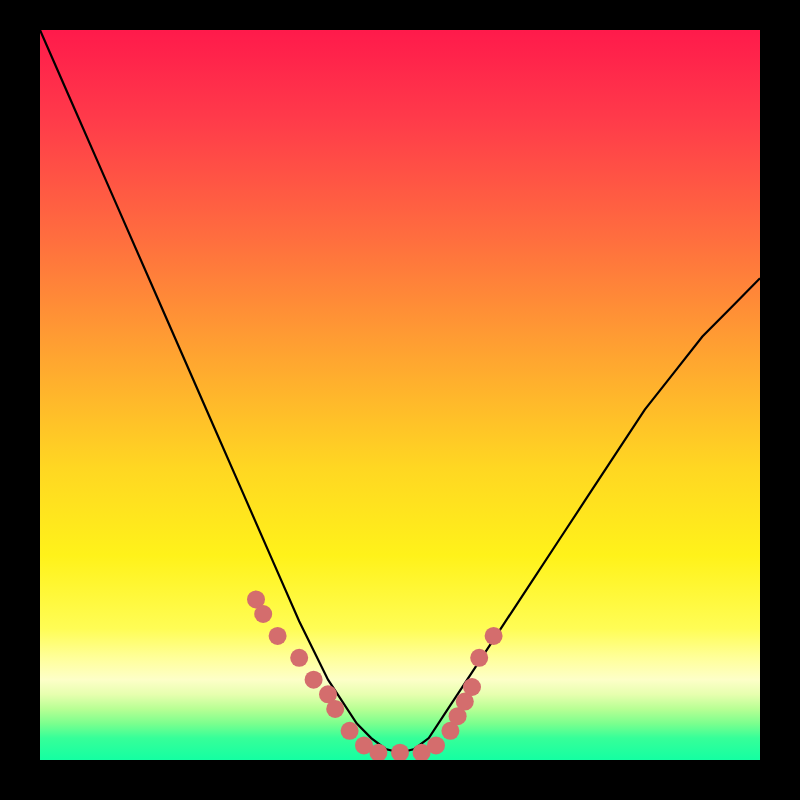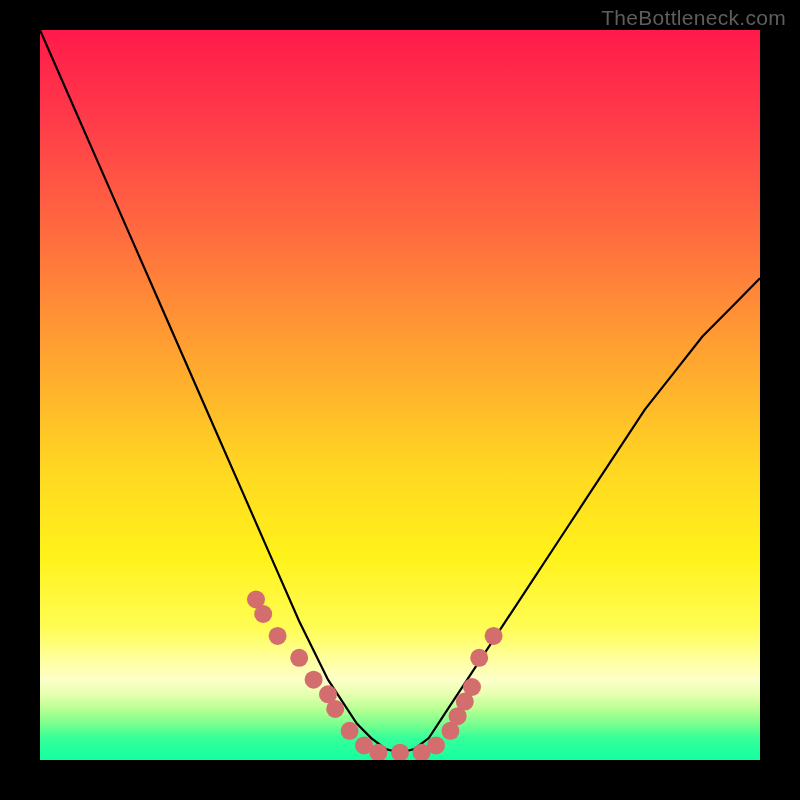--- a/index.html
+++ b/index.html
@@ -65,21 +65,20 @@
   }
   .marker {
     fill: #d46d6d;
     stroke: none;
   }
 </style>
 </head>
 <body>
 <div class="frame">
 
-  <div class="watermark">TheBottleneck.com</div>
 
   <div class="plot-bg"></div>
 
   <svg class="overlay" viewBox="0 0 720 730" preserveAspectRatio="none">
     <path id="curve-path" class="curve" d="M0.0 0.0 L28.8 65.7 L57.6 131.4 L86.4 197.1 L115.2 262.8 L144.0 328.5 L172.8 394.2 L201.6 459.9 L230.4 525.6 L259.2 591.3 L288.0 649.7 L302.4 671.6 L316.8 693.5 L331.2 708.1 L345.6 719.0 L360.0 722.7 L374.4 719.0 L388.8 708.1 L403.2 686.2 L432.0 642.4 L460.8 598.6 L489.6 554.8 L518.4 511.0 L547.2 467.2 L576.0 423.4 L604.8 379.6 L633.6 343.1 L662.4 306.6 L691.2 277.4 L720.0 248.2"></path>
     <g id="markers">
         <circle cx="216.0" cy="569.4" r="9" class="marker"></circle>
         <circle cx="223.2" cy="584.0" r="9" class="marker"></circle>
         <circle cx="237.6" cy="605.9" r="9" class="marker"></circle>
         <circle cx="259.2" cy="627.8" r="9" class="marker"></circle>

